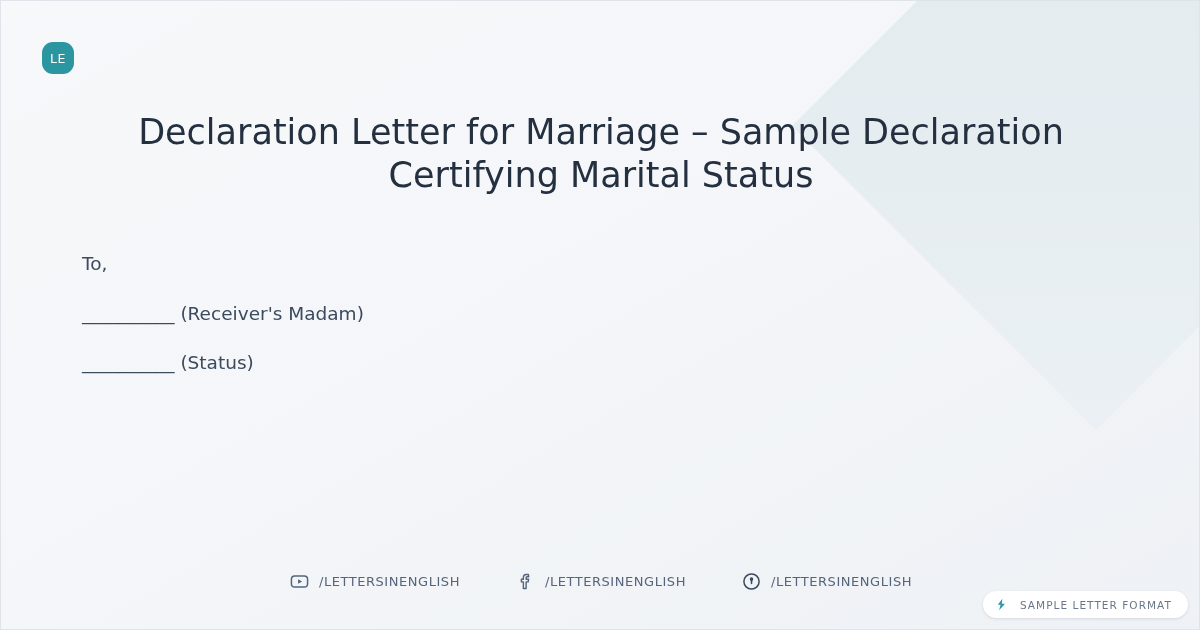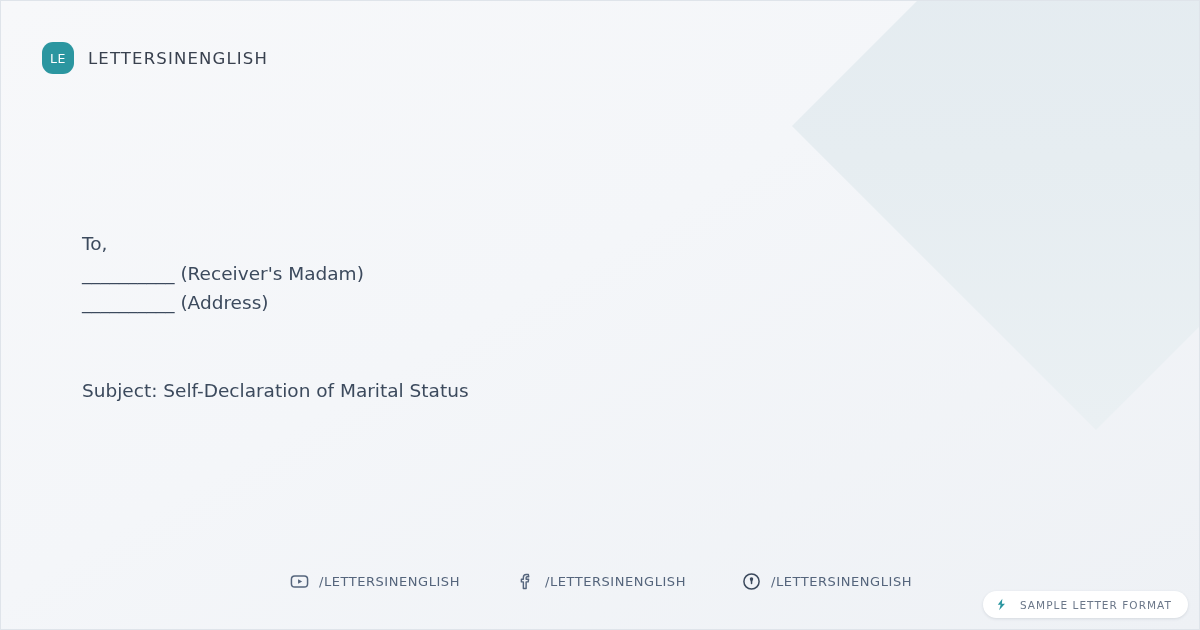--- a/index.html
+++ b/index.html
@@ -83,21 +83,21 @@
   .letter {
     position: absolute;
     top: 228px;
     left: 81px;
     width: 760px;
     font-size: 18.5px;
     line-height: 29.7px;
     color: #3c4a5d;
     z-index: 3;
   }
-  .letter .line { white-space: pre; }
+  .letter .line { white-space: pre; margin-top: 20px; }
   .letter .gap { height: 29px; }
 
   
   .socials {
     position: absolute;
     bottom: 38px;
     left: 0;
     width: 1200px;
     display: flex;
     justify-content: center;
@@ -150,31 +150,30 @@
 </style>
 </head>
 <body>
 
 <div class="canvas">
 
   <div class="diamond"></div>
 
   <div class="brand">
     <div class="brand-mark">LE</div>
-    <div class="brand-name">LETTERSINENGLISH</div>
-  </div>
-
+  </div>
+
+  <h1 class="title">Declaration Letter for Marriage – Sample Declaration Certifying Marital Status</h1>
 
   <div class="letter">
     <div class="line">To,</div>
     <div class="line">__________ (Receiver's Madam)</div>
-    <div class="line">__________ (Address)</div>
+    <div class="line">__________ (Status)</div>
     <div class="gap"></div>
     <div class="gap"></div>
-    <div class="line">Subject: Self-Declaration of Marital Status</div>
     <div class="gap"></div>
   </div>
 
   <div class="socials">
 
     <div class="social">
       <span class="social-icon">
         <svg viewBox="0 0 24 24" fill="none" stroke="#55657c" stroke-width="1.9">
           <rect x="1.8" y="5" width="20.4" height="14" rx="4.2"></rect>
           <path d="M10.2 9.2 L15.4 12 L10.2 14.8 Z" fill="#55657c" stroke="none"></path>

